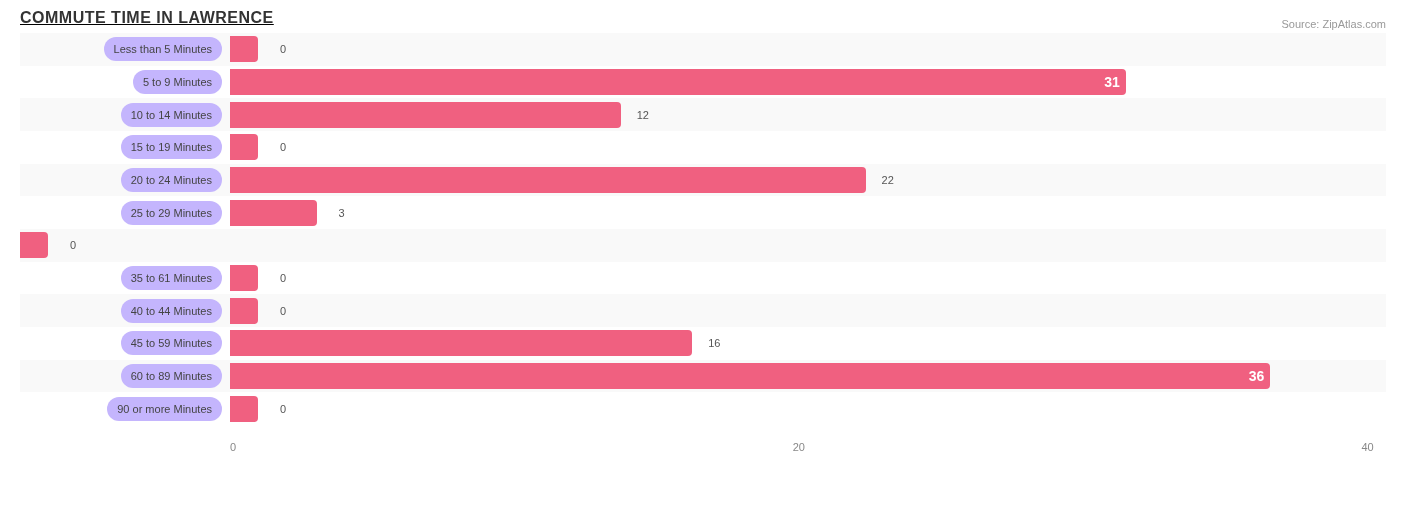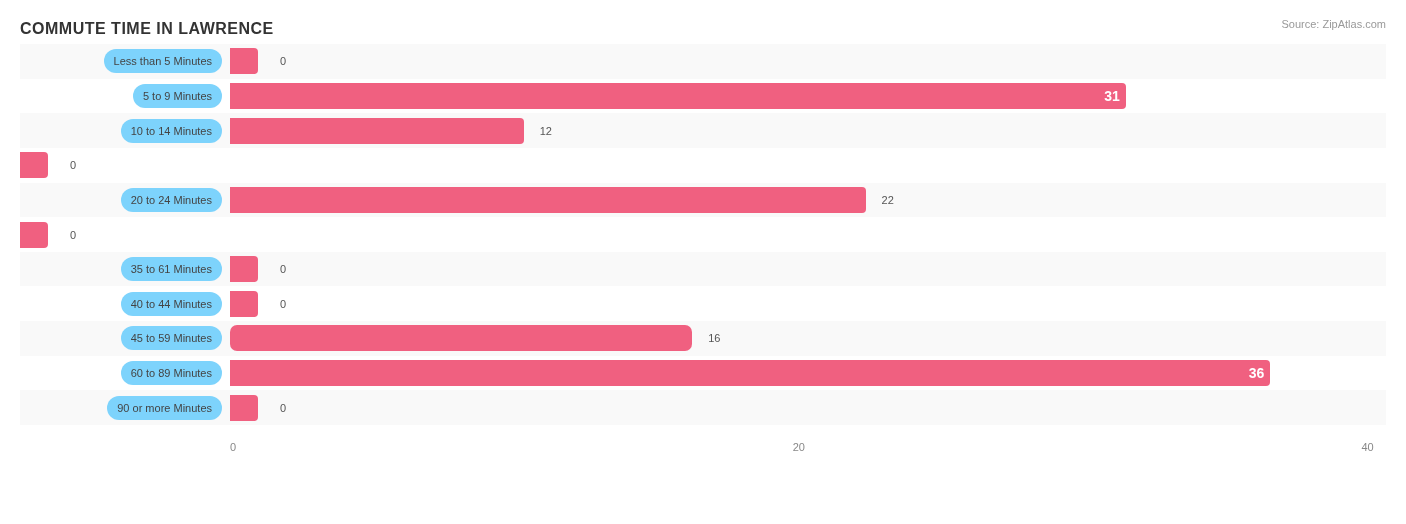--- a/index.html
+++ b/index.html
@@ -6,22 +6,23 @@
     body {
       background: #fff;
       font-family: Arial, sans-serif;
       width: 1406px;
       height: 524px;
       overflow: hidden;
     }
     .chart-container {
       width: 1406px;
       height: 524px;
-      padding: 20px 20px 40px 20px;
-      position: relative;
+      padding: 9px 20px 40px 20px;
+      position: relative;
+      text-decoration: underline;
     }
     .chart-title {
       font-size: 16px;
       font-weight: bold;
       color: #333;
       text-transform: uppercase;
       letter-spacing: 0.5px;
       margin-bottom: 6px;
     }
     .source-text {
@@ -120,21 +121,21 @@
     .bar-value-inside {
       position: absolute;
       right: 6px;
       color: #fff;
       font-size: 14px;
       font-weight: bold;
     }
     
     .bar-label-pill {
       display: inline-block;
-      background: #7dd3fc;
+      background: #c4b5fd;
       border-radius: 13px;
       padding: 3px 10px;
       font-size: 11px;
       color: #444;
       white-space: nowrap;
       margin-right: 0;
       height: 24px;
       line-height: 18px;
     }
     
@@ -169,41 +170,50 @@
           <div class="bar-label"><span class="bar-label-pill">5 to 9 Minutes</span></div>
           <div class="bar-track">
             <div class="bar-fill" style="width: 895.9px;">
               <span class="bar-value-inside">31</span>
             </div>
           </div>
         </div>
         <div class="bar-row">
           <div class="bar-label"><span class="bar-label-pill">10 to 14 Minutes</span></div>
           <div class="bar-track">
-            <div class="bar-fill" style="width: 294px;">
+            <div class="bar-fill" style="width: 391px;">
               <span class="bar-value">12</span>
             </div>
           </div>
         </div>
         <div class="bar-row">
+          <div class="bar-label"><span class="bar-label-pill">15 to 19 Minutes</span></div>
           <div class="bar-track">
             <div class="bar-fill" style="width: 28px;">
               <span class="bar-value">0</span>
             </div>
           </div>
         </div>
         <div class="bar-row">
           <div class="bar-label"><span class="bar-label-pill">20 to 24 Minutes</span></div>
           <div class="bar-track">
             <div class="bar-fill" style="width: 635.8px;">
               <span class="bar-value">22</span>
             </div>
           </div>
         </div>
         <div class="bar-row">
+          <div class="bar-label"><span class="bar-label-pill">25 to 29 Minutes</span></div>
+          <div class="bar-track">
+            <div class="bar-fill" style="width: 86.7px;">
+              <span class="bar-value">3</span>
+            </div>
+          </div>
+        </div>
+        <div class="bar-row">
           <div class="bar-track">
             <div class="bar-fill" style="width: 28px;">
               <span class="bar-value">0</span>
             </div>
           </div>
         </div>
         <div class="bar-row">
           <div class="bar-label"><span class="bar-label-pill">35 to 61 Minutes</span></div>
           <div class="bar-track">
             <div class="bar-fill" style="width: 28px;">
@@ -215,21 +225,21 @@
           <div class="bar-label"><span class="bar-label-pill">40 to 44 Minutes</span></div>
           <div class="bar-track">
             <div class="bar-fill" style="width: 28px;">
               <span class="bar-value">0</span>
             </div>
           </div>
         </div>
         <div class="bar-row">
           <div class="bar-label"><span class="bar-label-pill">45 to 59 Minutes</span></div>
           <div class="bar-track">
-            <div class="bar-fill" style="width: 462.4px; border-radius: 7px;">
+            <div class="bar-fill" style="width: 462.4px;">
               <span class="bar-value">16</span>
             </div>
           </div>
         </div>
         <div class="bar-row">
           <div class="bar-label"><span class="bar-label-pill">60 to 89 Minutes</span></div>
           <div class="bar-track">
             <div class="bar-fill" style="width: 1040.4px; text-align: right;">
               <span class="bar-value-inside">36</span>
             </div>

